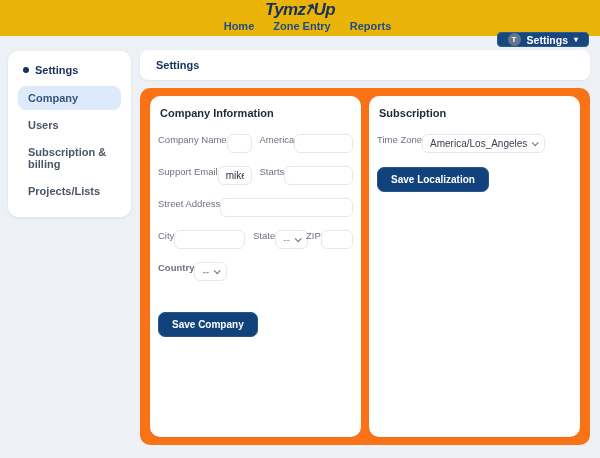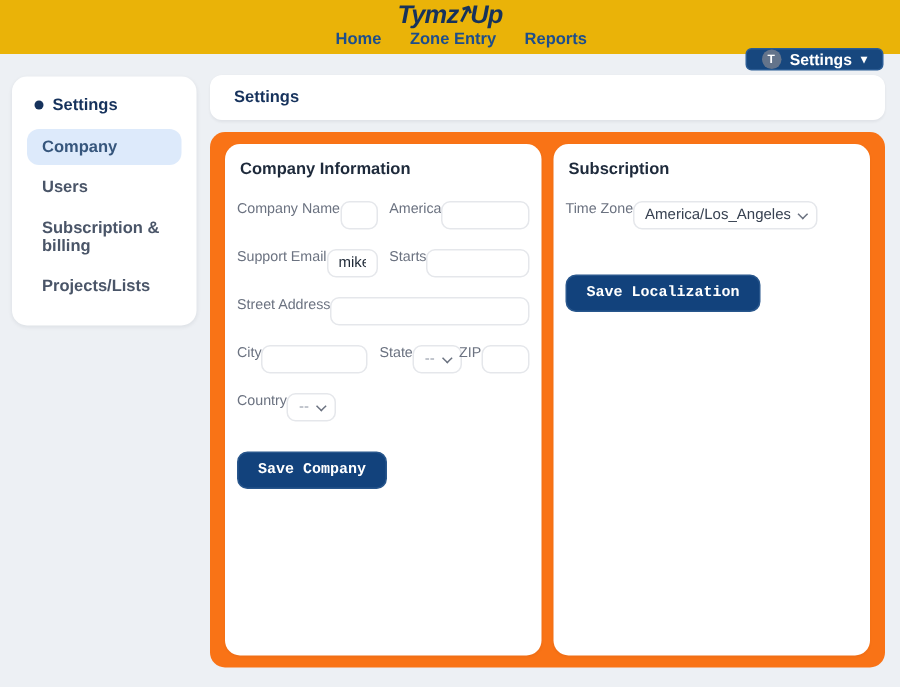--- a/index.html
+++ b/index.html
@@ -119,21 +119,21 @@
   .chev {
     width:5px; height:5px; flex:0 0 auto;
     border-right:1.3px solid #6b7280; border-bottom:1.3px solid #6b7280;
     transform:rotate(45deg) translateY(-1px); margin-left:5px;
   }
   .btn {
     background:#12427c; color:#fff;
     border:1px solid #28568c; border-radius:7px;
     font-weight:bold; font-size:10px;
     padding:6px 13px; cursor:pointer;
-    font-family:Liberation Mono, monospace;
+    font-family:Liberation Sans, sans-serif;
   }
   .w-state { flex:0 0 45px; }
   .w-zip { flex:0 0 47px; }
   .muted { color:#9ca3af; }
 </style>
 </head>
 <body>
 
 <div class="topbar">
   <div class="logo">
@@ -216,37 +216,37 @@
             <span class="val muted">--</span>
             <span class="chev"></span>
           </div>
         </div>
         <div class="fg w-zip">
           <label>ZIP</label>
           <input class="ctrl" value="" style="">
         </div>
       </div>
 
-      <div class="row" style="margin-bottom:20px;">
+      <div class="row" style="margin-bottom:31px;font-weight:bold;">
         <div class="fg">
           <label>Country</label>
           <div class="select">
             <span class="val muted">--</span>
             <span class="chev"></span>
           </div>
         </div>
       </div>
 
       <button class="btn">Save Company</button>
     </div>
 
     <div class="panel">
       <div class="panel-title">Subscription</div>
 
-      <div class="row" style="margin-bottom:30px;">
+      <div class="row" style="margin-bottom:14px;">
         <div class="fg">
           <label>Time Zone</label>
           <div class="select">
             <span class="val">America/Los_Angeles</span>
             <span class="chev"></span>
           </div>
         </div>
       </div>
 
       <button class="btn">Save Localization</button>

